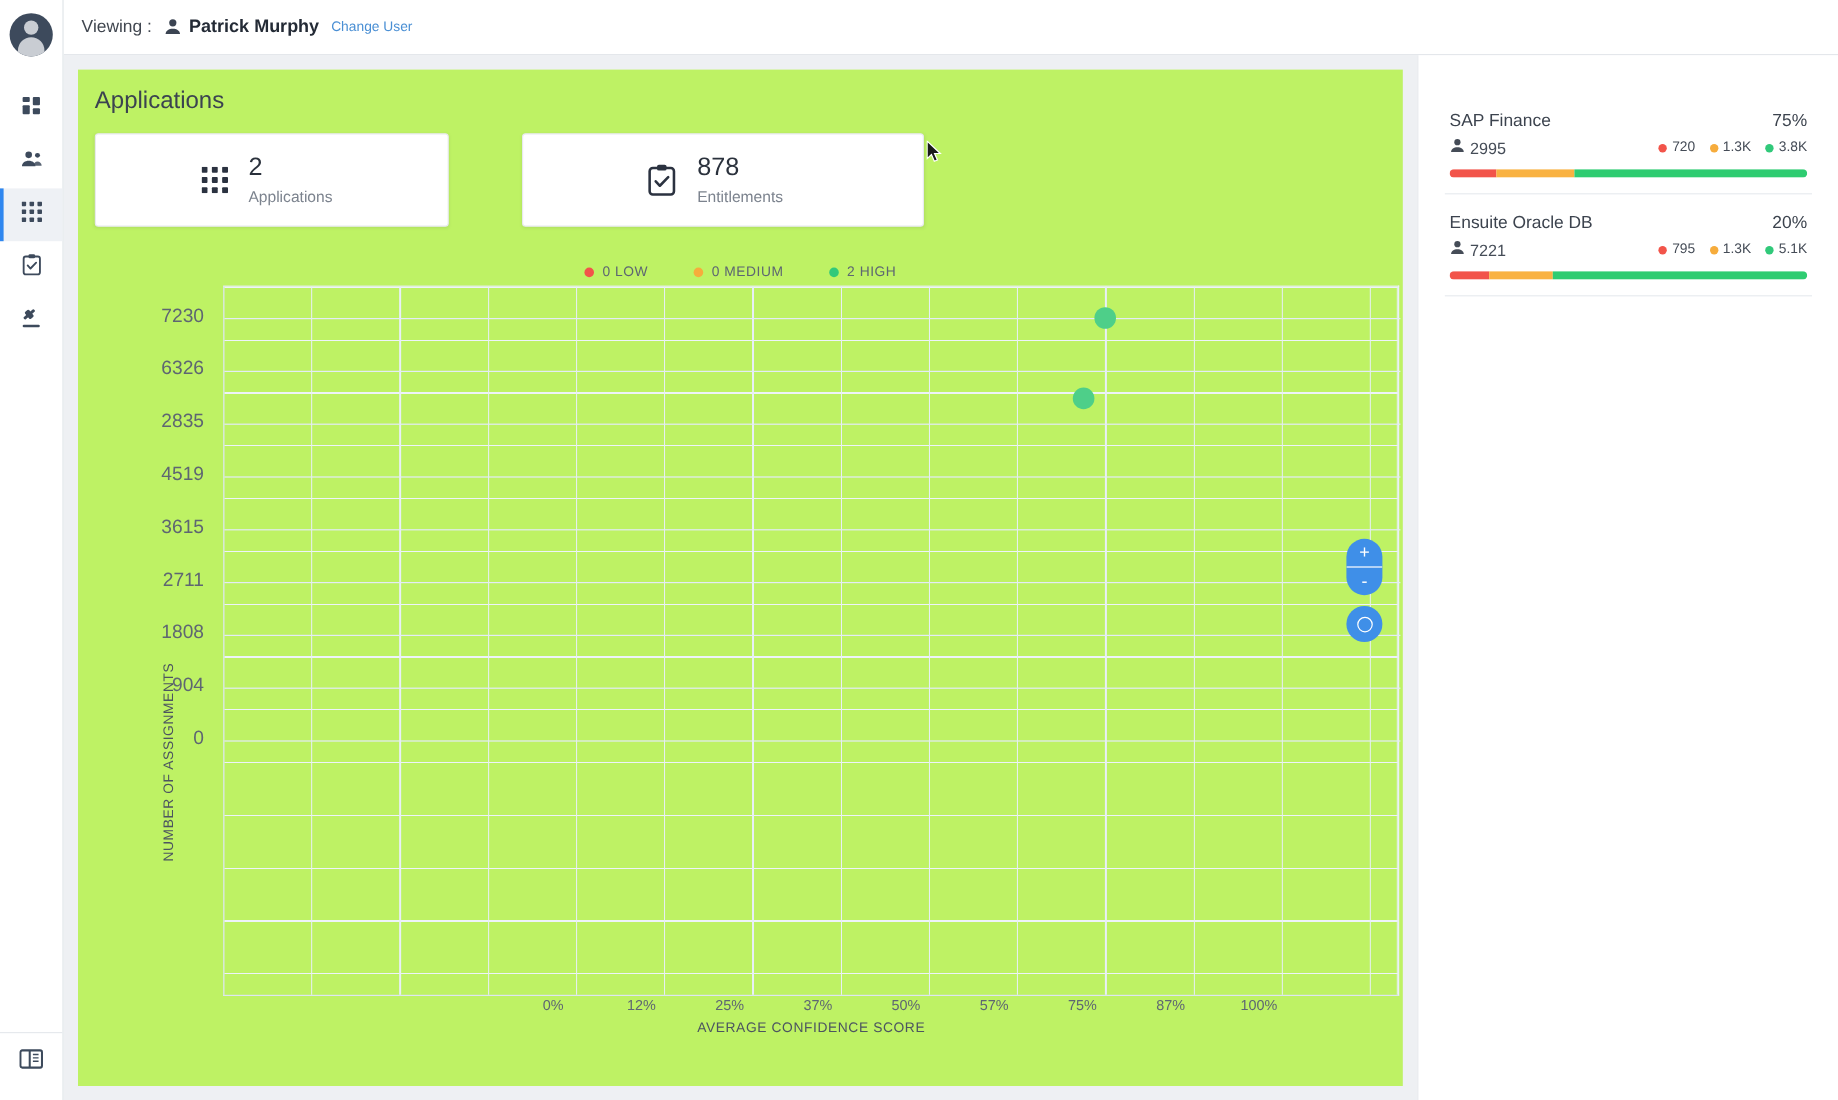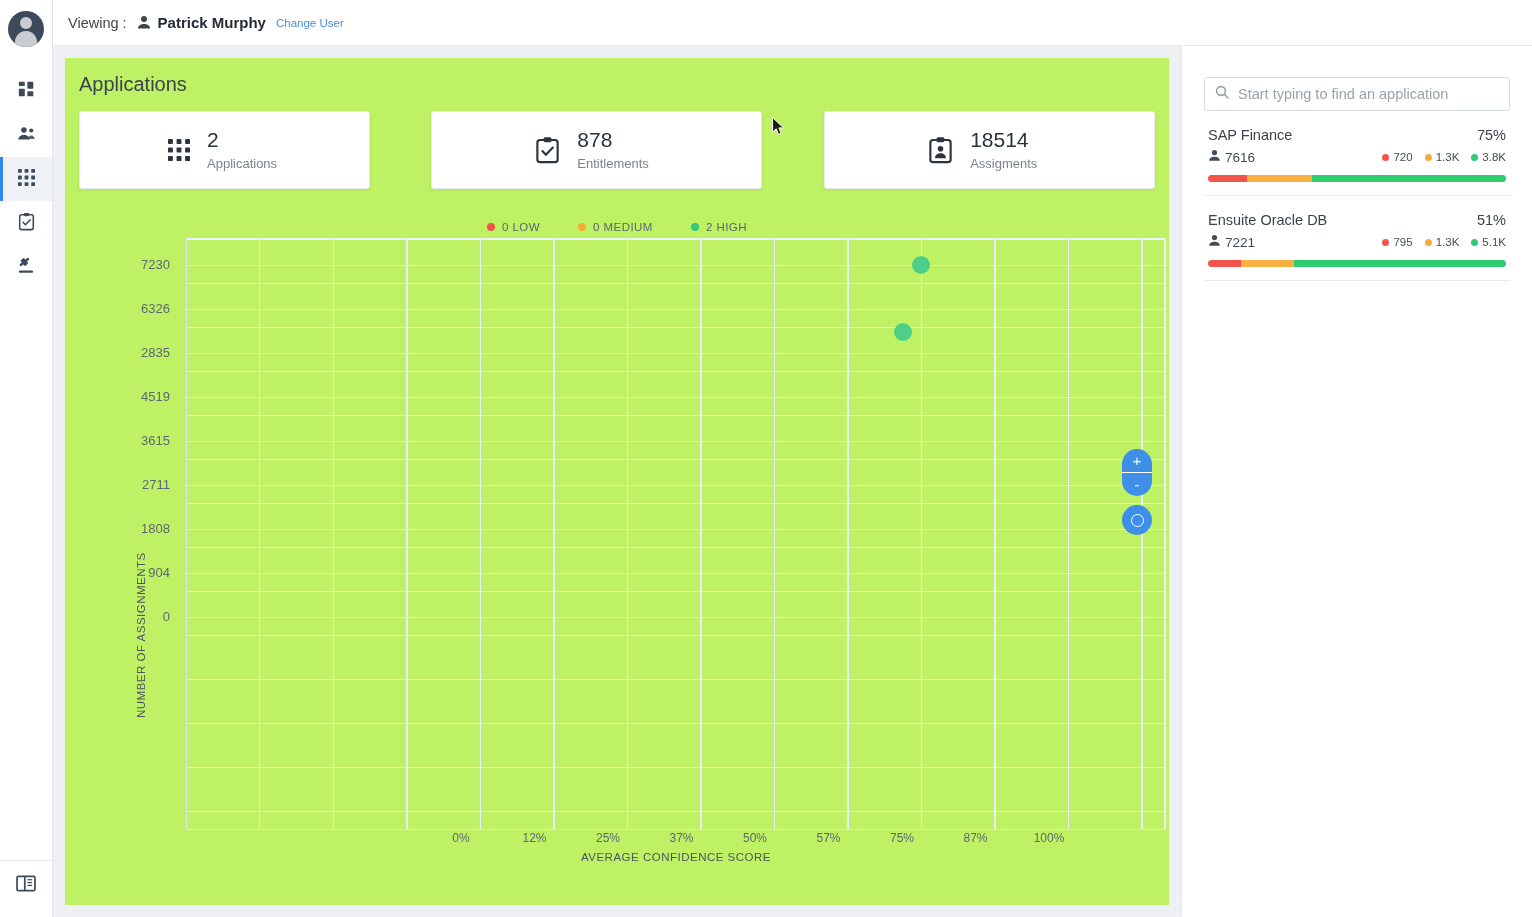--- a/index.html
+++ b/index.html
@@ -126,21 +126,21 @@
       repeating-linear-gradient(to right, #e8eff8 0 1px, transparent 1px 73.5px),
       repeating-linear-gradient(to bottom, #edf3fa 0 1px, transparent 1px 44px);
     background-position: -1px 0, 0 0;
   }
   .gridline-h {
     position: absolute; left: 0; width: 980px; height: 1px;
     background: #e3ecf7;
   }
   .ylabels { position: absolute; left: 0; top: 0; width: 121px; height: 600px; }
   .ytick {
-    position: absolute; right: 16px; font-size: 13px; color: #5e6672;
+    position: absolute; right: 16px; font-size: 16px; color: #5e6672;
     transform: translateY(-50%); white-space: nowrap;
   }
   .yaxis-title {
     position: absolute; left: 70px; top: 485px;
     font-size: 11.5px; letter-spacing: .5px; color: #4c5560;
     transform: rotate(-90deg); transform-origin: left top;
     white-space: nowrap;
   }
   .xlabels {
     position: absolute; left: 121px; top: 598px; width: 980px; height: 26px;
@@ -361,34 +361,20 @@
                 <rect x="6" y="1" width="6" height="3.6" rx="1.2" fill="currentColor" stroke="none"></rect>
                 <path d="M5.2 11.3l2.6 2.8 5.2-5.4" stroke-linecap="round" stroke-linejoin="round"></path>
               </svg>
             </span>
             <div>
               <div class="card-num">878</div>
               <div class="card-label">Entitlements</div>
             </div>
           </div>
 
-          <div class="card c3">
-            <span class="card-icon">
-              <svg width="25" height="28" viewBox="0 0 18 21" fill="none" stroke="currentColor" stroke-width="1.6">
-                <rect x="1.4" y="3" width="15.2" height="16.6" rx="2"></rect>
-                <rect x="6" y="1" width="6" height="3.6" rx="1.2" fill="currentColor" stroke="none"></rect>
-                <circle cx="9" cy="9.6" r="2.1" fill="currentColor" stroke="none"></circle>
-                <path d="M4.9 16.6c0-2.3 1.9-3.6 4.1-3.6s4.1 1.3 4.1 3.6z" fill="currentColor" stroke="none"></path>
-              </svg>
-            </span>
-            <div>
-              <div class="card-num">18514</div>
-              <div class="card-label">Assigments</div>
-            </div>
-          </div>
         </div>
 
         <div class="legend" id="legend">
             <div class="legend-item">
               <span class="dot" style="background:#f2544a"></span>
               <span>0 LOW</span>
             </div>
             <div class="legend-item">
               <span class="dot" style="background:#f6ac3c"></span>
               <span>0 MEDIUM</span>
@@ -446,44 +432,35 @@
               <div class="zoom-btn minus">-</div>
             </div>
             <div class="zoom-reset">
               <i></i>
             </div>
           </div>
         </div>
       </div>
 
       <div class="side-panel">
-        <div class="search-box">
-          <span>
-            <svg width="14" height="14" viewBox="0 0 14 14" fill="none" stroke="currentColor" stroke-width="1.6">
-              <circle cx="6" cy="6" r="4.4"></circle>
-              <line x1="9.4" y1="9.4" x2="13" y2="13" stroke-linecap="round"></line>
-            </svg>
-          </span>
-          <input type="text" placeholder="Start typing to find an application" style="">
-        </div>
 
 
         <div id="applist">
             <div class="app-row">
               <div class="app-row-top">
                 <span class="app-name">SAP Finance</span>
                 <span class="app-score">75%</span>
               </div>
               <div class="app-row-mid">
                 <span class="app-users">
                   <span><svg width="13" height="13" viewBox="0 0 14 14" fill="currentColor">
                       <circle cx="7" cy="3.8" r="2.8"></circle>
                       <path d="M1.3 12.6c0-2.8 2.6-4.3 5.7-4.3s5.7 1.5 5.7 4.3z"></path>
                     </svg></span>
-                  <span>7616</span>
+                  <span>2995</span>
                 </span>
                 <span class="chips">
                   <span class="chip">
                     <span class="dot" style="background:#f2544a"></span>
                     <span>720</span>
                   </span>
                   <span class="chip">
                     <span class="dot" style="background:#f6ac3c"></span>
                     <span>1.3K</span>
                   </span>
@@ -495,21 +472,21 @@
               </div>
               <div class="bar">
                 <span style="width:13%;background:#f2544a"></span>
                 <span style="width:22%;background:#f9b242"></span>
                 <span style="width:65%;background:#2ecc71"></span>
               </div>
             </div>
             <div class="app-row">
               <div class="app-row-top">
                 <span class="app-name">Ensuite Oracle DB</span>
-                <span class="app-score">51%</span>
+                <span class="app-score">20%</span>
               </div>
               <div class="app-row-mid">
                 <span class="app-users">
                   <span><svg width="13" height="13" viewBox="0 0 14 14" fill="currentColor">
                       <circle cx="7" cy="3.8" r="2.8"></circle>
                       <path d="M1.3 12.6c0-2.8 2.6-4.3 5.7-4.3s5.7 1.5 5.7 4.3z"></path>
                     </svg></span>
                   <span>7221</span>
                 </span>
                 <span class="chips">

